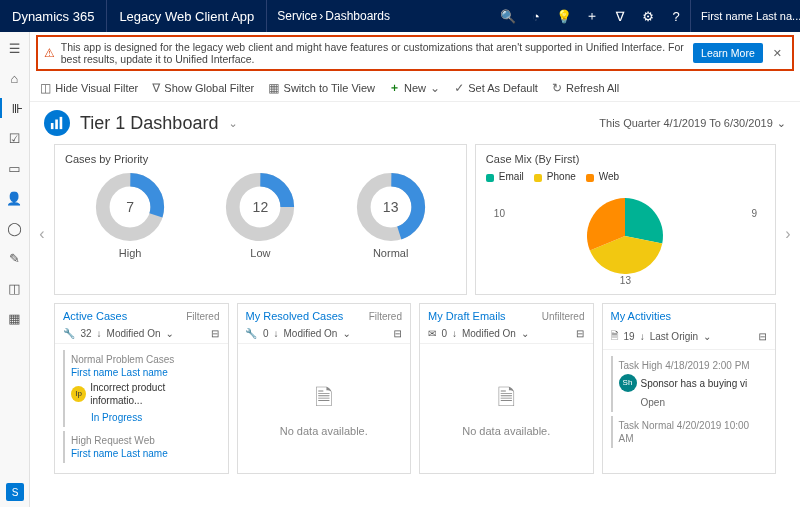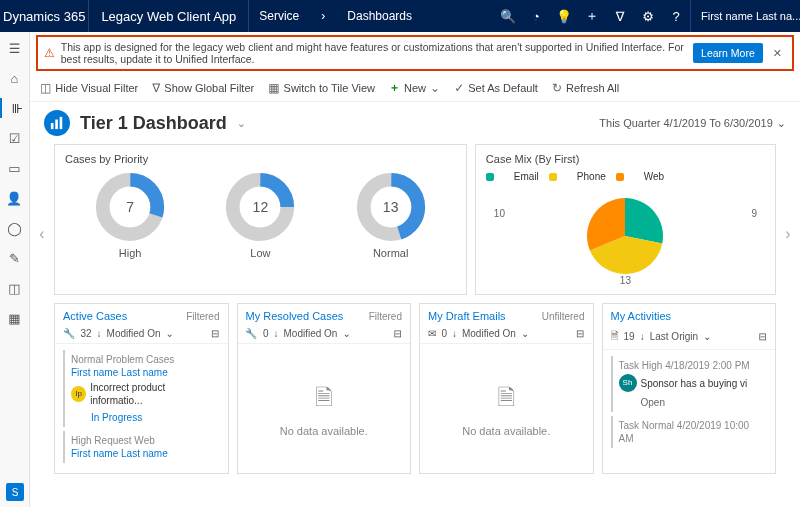--- a/index.html
+++ b/index.html
@@ -1,20 +1,20 @@
 <!DOCTYPE html>
 <html><head>
 <meta charset="utf-8">
 <style>
 *{box-sizing:border-box;margin:0;padding:0;font-family:'Segoe UI',Arial,sans-serif}
 body{width:800px;height:507px;overflow:hidden;background:#fff;font-size:11px;color:#333}
 .topbar{height:32px;background:#002050;color:#fff;display:flex;align-items:center}
-.topbar .brand{padding:0 3px;font-size:13px;border-right:1px solid #2a4070;height:100%;display:flex;align-items:center}
+.topbar .brand{padding:0 12px;font-size:13px;border-right:1px solid #2a4070;height:100%;display:flex;align-items:center}
 .topbar .appname{padding:0 12px;font-size:13px;border-right:1px solid #2a4070;height:100%;display:flex;align-items:center}
-.topbar .crumb{padding:0 10px;font-size:12px;display:flex;align-items:flex-end;gap:22px}
+.topbar .crumb{padding:0 10px;font-size:12px;display:flex;align-items:flex-end;gap:2px}
 .topbar .spacer{flex:1}
 .topbar .icons{display:flex;align-items:center;height:100%}
 .topbar .ticon{width:28px;height:32px;display:flex;align-items:center;justify-content:center;cursor:pointer;font-size:13px}
 .topbar .user{padding:0 10px;font-size:11px;border-left:1px solid #2a4070;height:100%;display:flex;align-items:center;max-width:110px;white-space:nowrap;overflow:hidden}
 .shell{display:flex;height:calc(507px - 32px)}
 .siderail{width:30px;background:#f8f8f8;border-right:1px solid #e1e1e1;display:flex;flex-direction:column;align-items:center;padding-top:6px;gap:10px;position:relative}
 .siderail .ritem{width:20px;height:20px;display:flex;align-items:center;justify-content:center;color:#555;cursor:pointer;font-size:13px}
 .siderail .ritem.active{color:#000}
 .siderail .sbadge{position:absolute;bottom:6px;left:6px;width:18px;height:18px;background:#0078d4;color:#fff;font-size:10px;display:flex;align-items:center;justify-content:center;border-radius:2px}
 .main{flex:1;display:flex;flex-direction:column;overflow:hidden}
@@ -23,39 +23,39 @@
 .alertwrap .atext{flex:1;font-size:10.5px;color:#444}
 .alertwrap .abtn{background:#0078d4;color:#fff;padding:4px 8px;font-size:10.5px;cursor:pointer;border-radius:2px}
 .alertwrap .aclose{padding:0 4px;cursor:pointer;color:#666}
 .cmdbar{display:flex;align-items:center;padding:6px 10px;gap:14px;border-bottom:1px solid #eee}
 .cmdbar .cmd{display:flex;align-items:center;gap:4px;font-size:11px;color:#444;cursor:pointer}
 .cmdbar .cmd .ci{color:#666;font-size:12px}
 .cmdbar .cmd .plus{color:#107c10;font-weight:bold}
 .titlebar{display:flex;align-items:center;padding:8px 14px;gap:10px}
 .titlebar .tcircle{width:26px;height:26px;border-radius:50%;background:#0078d4;display:flex;align-items:center;justify-content:center}
 .titlebar .tcircle svg{width:14px;height:14px;fill:#fff}
-.titlebar .ttitle{font-size:18px;font-weight:700;color:#333}
+.titlebar .ttitle{font-size:18px;font-weight:400;color:#333}
 .titlebar .tchev{color:#888}
 .titlebar .tspacer{flex:1}
 .titlebar .tdate{font-size:11px;color:#555;display:flex;align-items:center;gap:4px}
 .content{flex:1;overflow:hidden;position:relative;padding:0 24px}
 .navL,.navR{position:absolute;top:70px;width:18px;height:40px;display:flex;align-items:center;justify-content:center;color:#aaa;cursor:pointer;font-size:16px}
 .navL{left:3px}.navR{right:3px}
 .row1{display:flex;gap:8px;margin-bottom:8px}
 .card{border:1px solid #ddd;background:#fff;padding:8px 10px}
 .card .chead{font-size:11px;color:#444;margin-bottom:6px}
 .donutcard{flex:1.4}
 .donuts{display:flex;justify-content:space-around;align-items:center}
 .donut{display:flex;flex-direction:column;align-items:center;gap:4px}
 .donut .dnum{position:absolute;font-size:14px;color:#555}
 .donut .dwrap{position:relative;width:72px;height:72px;display:flex;align-items:center;justify-content:center}
 .donut .dlbl{font-size:11px;color:#555}
 .piecard{flex:1}
 .legend{display:flex;gap:10px;font-size:10px;margin-bottom:4px}
-.legend .li{display:flex;align-items:center;gap:20px}
+.legend .li{display:flex;align-items:flex-end;gap:5px}
 .legend .sw{width:8px;height:8px;border-radius:2px}
 .piewrap{display:flex;align-items:center;justify-content:center;position:relative;height:100px}
 .pienum{position:absolute;font-size:10px;color:#666}
 .row2{display:flex;gap:8px}
 .minicard{flex:1;border:1px solid #ddd;background:#fff;display:flex;flex-direction:column;min-height:170px}
 .minicard .mhead{display:flex;justify-content:space-between;align-items:center;padding:6px 8px 2px}
 .minicard .mtitle{color:#0078d4;font-size:11px}
 .minicard .mfilt{color:#888;font-size:10px}
 .minicard .mtool{display:flex;align-items:center;gap:5px;padding:4px 8px;font-size:10px;color:#555;border-bottom:1px solid #f0f0f0}
 .minicard .mtool .ex{margin-left:auto}

